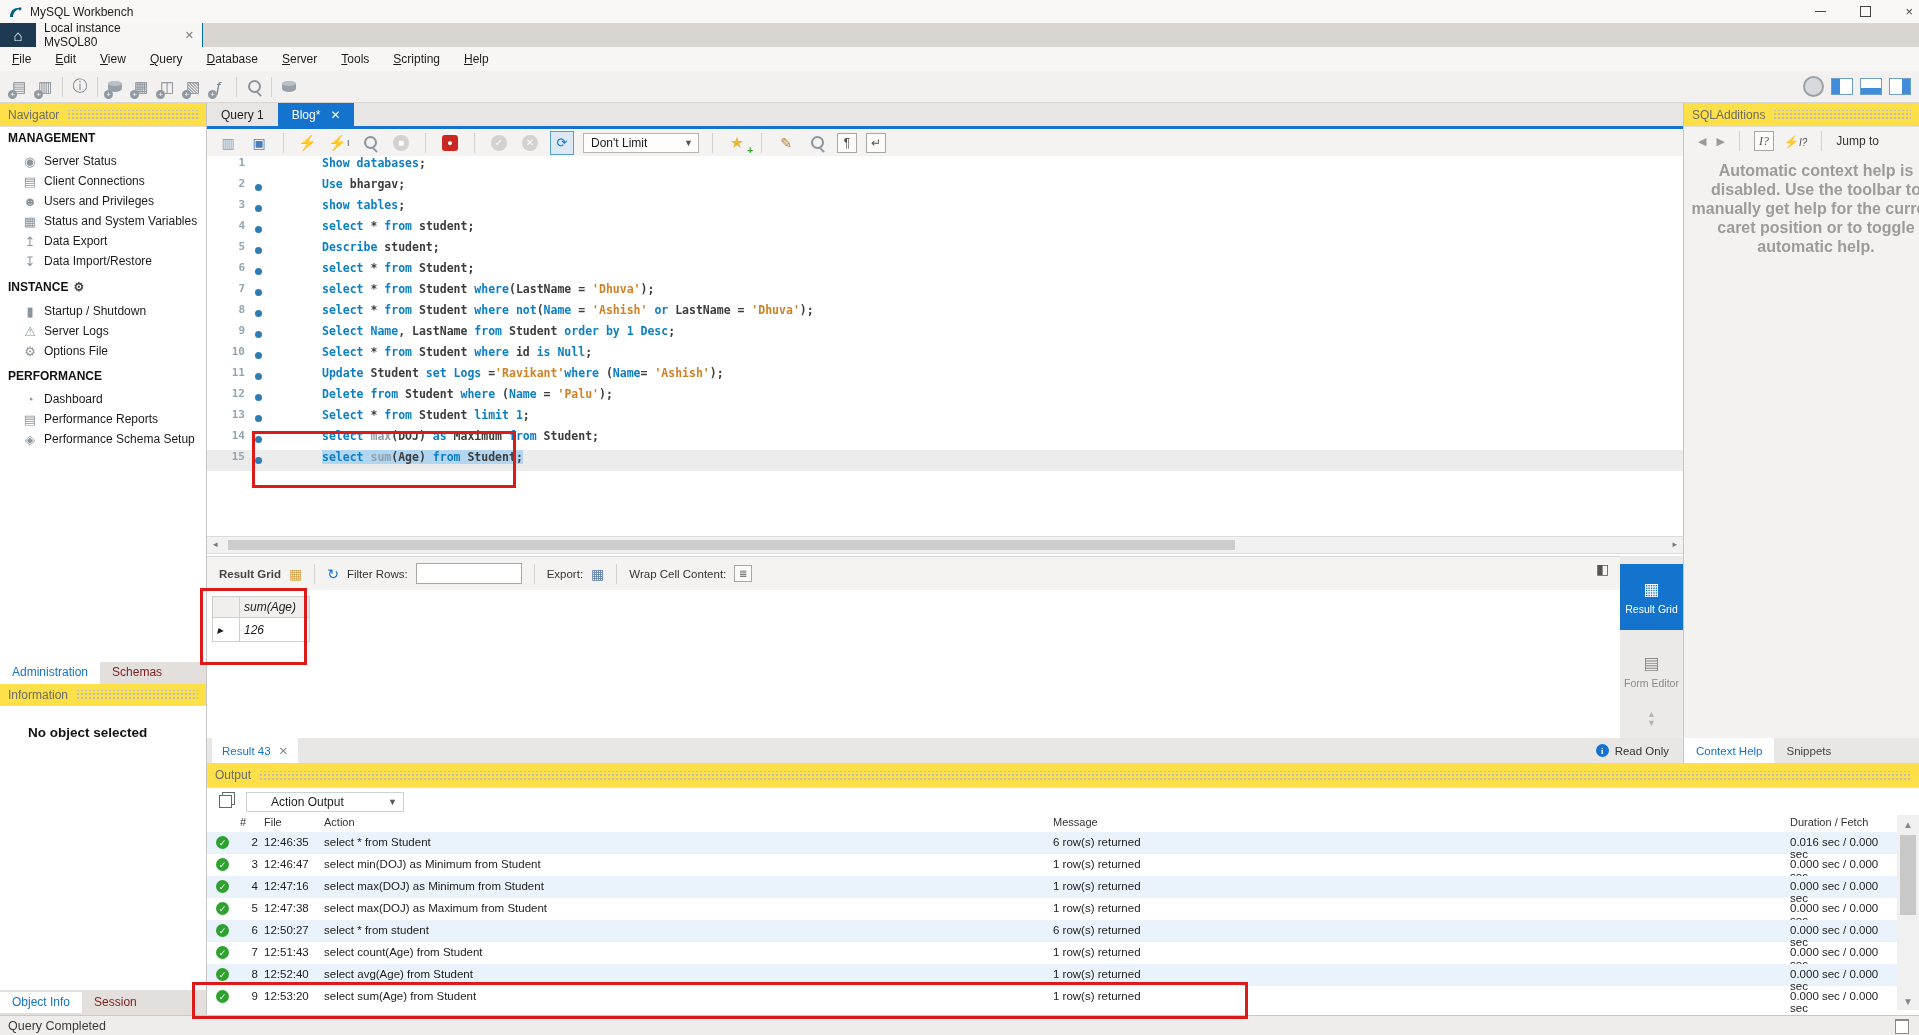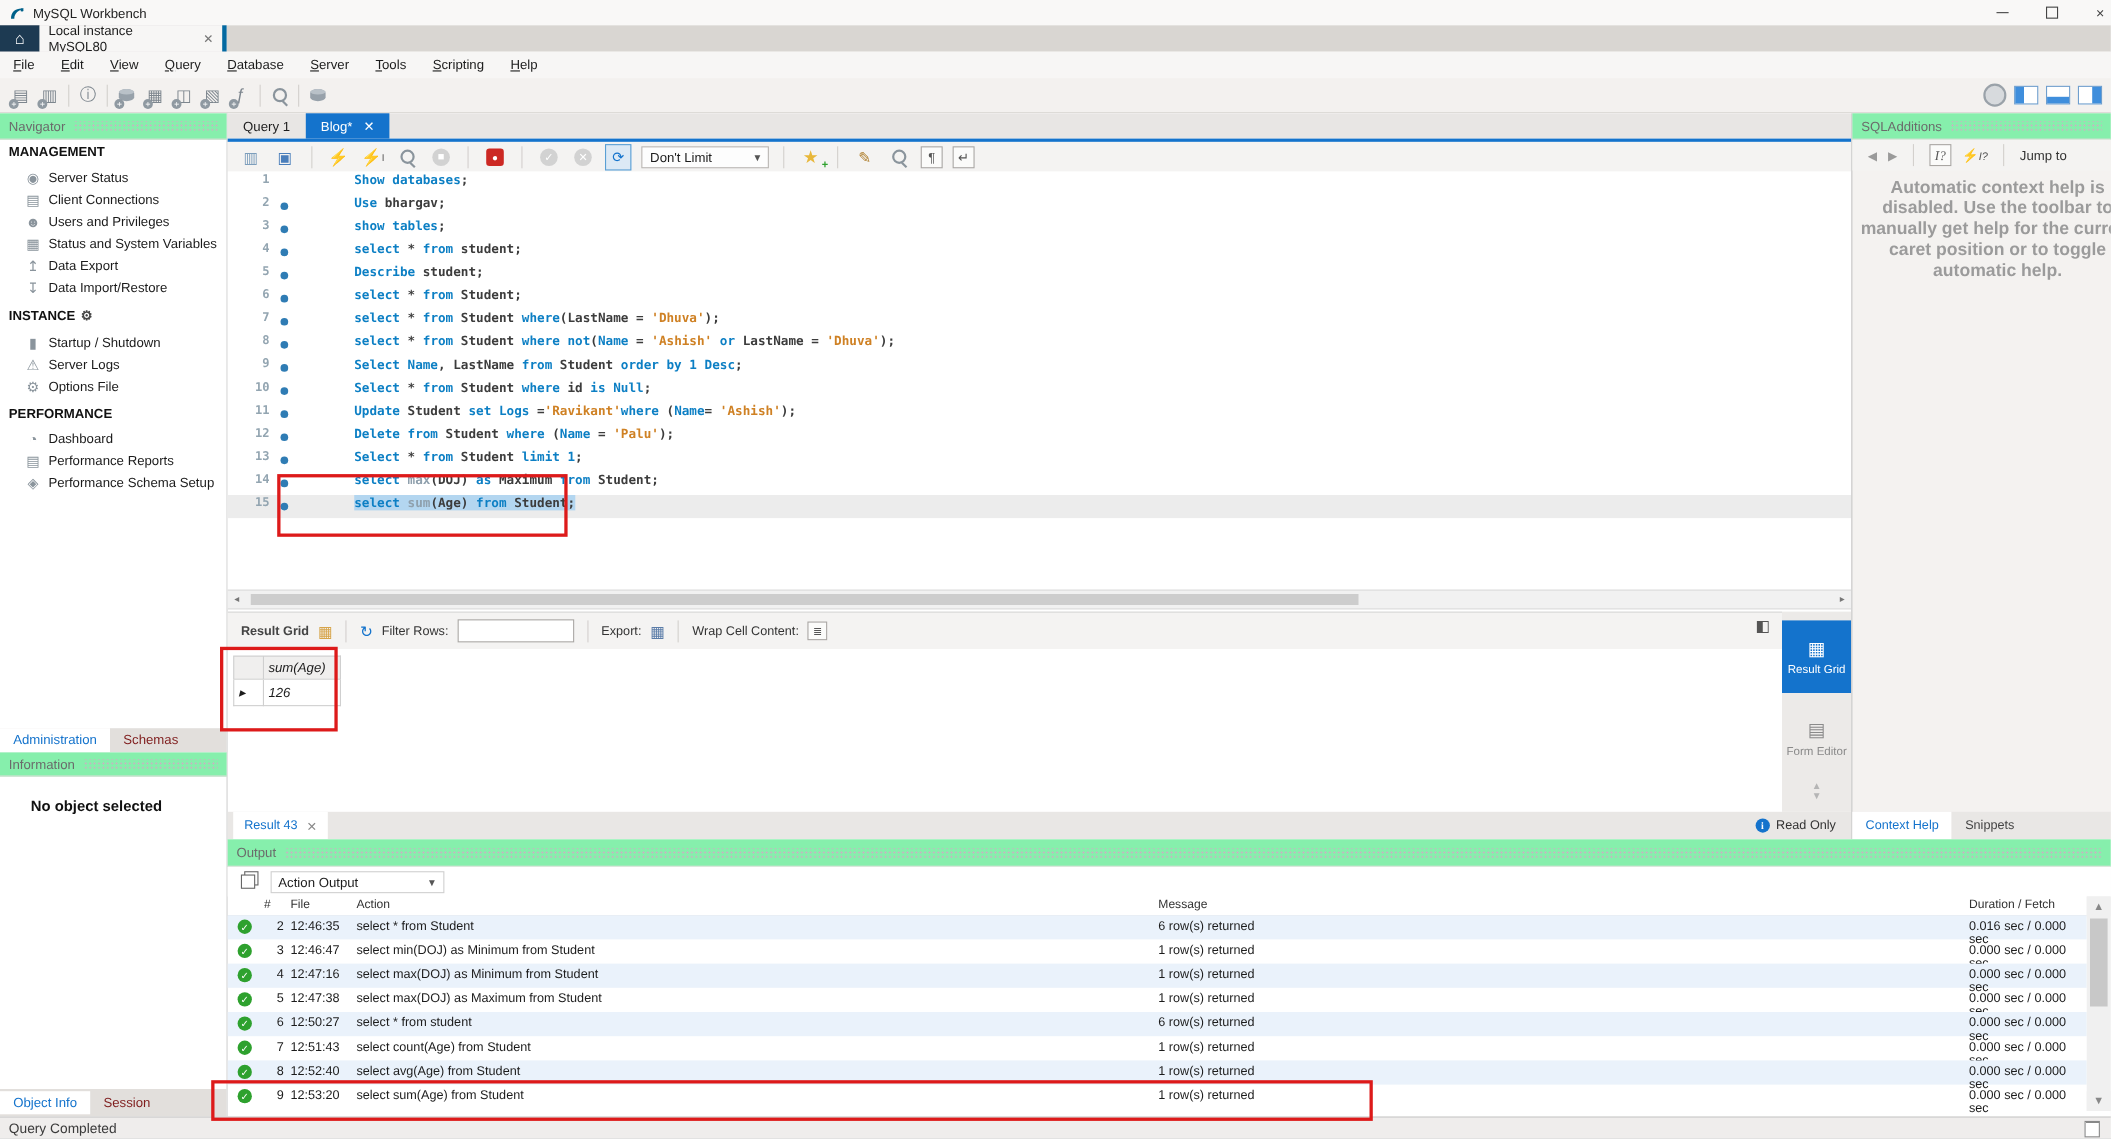--- a/index.html
+++ b/index.html
@@ -8,37 +8,37 @@
   .abs{position:absolute;}
   .dots{flex:1;height:9px;margin-left:8px;background-image:radial-gradient(#bdbdbd 0.9px,transparent 1px);background-size:4px 4px;background-position:0 2px;}
   
   .titlebar{left:0;top:0;width:1919px;height:23px;background:#f9f8f7;display:flex;align-items:center;font-size:12px;color:#222;}
   .winbtns{position:absolute;right:6px;top:0;height:23px;display:flex;align-items:center;gap:34px;color:#444;}
   .wb-min{width:11px;height:1px;background:#444;}
   .wb-max{width:9px;height:9px;border:1px solid #444;}
   .wb-close{font-size:13px;line-height:13px;}
   .conntabs{left:0;top:23px;width:1919px;height:24px;background:#d9d6d2;display:flex;align-items:stretch;}
   .homebtn{width:36px;background:#1d3a52;color:#fff;display:flex;align-items:center;justify-content:center;font-size:15px;}
-  .conntab{width:150px;background:#f7f6f5;display:flex;align-items:center;padding:0 8px;font-size:12px;gap:16px;border-right:4px solid #0369a1;}
+  .conntab{width:150px;background:#f7f6f5;display:flex;align-items:center;padding:0 8px;font-size:12px;gap:16px;border-right:1px solid #0369a1;}
   .conntab .x{color:#777;font-size:11px;}
   .menubar{left:0;top:47px;width:1919px;height:24px;background:#f7f6f5;display:flex;align-items:center;font-size:12px;gap:0;}
   .mi{padding:0 12px;}
   .mi::first-letter{text-decoration:underline;}
   .maintoolbar{left:0;top:71px;width:1919px;height:32px;background:#f3f1ef;border-bottom:1px solid #d8d5d2;display:flex;align-items:center;padding-left:6px;box-sizing:border-box;}
   .tbi{width:26px;height:26px;display:flex;align-items:center;justify-content:center;position:relative;color:#7d868e;font-size:15px;}
   .tbi .plus{position:absolute;left:2px;bottom:1px;width:9px;height:9px;border-radius:50%;background:#8f99a1;color:#fff;font-size:8px;line-height:9px;text-align:center;}
   .vsep{width:1px;height:20px;background:#d3d0cd;margin:0 4px;}
   .cyl{width:14px;height:11px;background:#97a1aa;border-radius:7px/3.5px;position:relative;}
   .cyl::before{content:"";position:absolute;left:0;top:0;width:14px;height:5px;border-radius:7px/2.5px;background:#b9c1c8;}
   .tb-right{position:absolute;right:8px;top:0;height:31px;display:flex;align-items:center;gap:7px;}
   .usercirc{width:17px;height:17px;border-radius:50%;border:2px solid #9aa2a9;background:#d7dadd;}
   .tgl{width:20px;height:15px;border:1px solid #6f9ecd;background:#fff;display:flex;}
   .tgl .f{background:#3f8edc;}
   
-  .panelhdr{background:#86efac;color:#6b6b6b;font-size:12px;display:flex;align-items:center;padding:0 8px;box-sizing:border-box;border-bottom:1px solid #e0ddda;}
+  .panelhdr{background:#fde047;color:#6b6b6b;font-size:12px;display:flex;align-items:center;padding:0 8px;box-sizing:border-box;border-bottom:1px solid #e0ddda;}
   .leftpanel{left:0;top:103px;width:207px;height:912px;background:#ffffff;border-right:1px solid #c6c6c6;box-sizing:border-box;}
   .sectitle{position:absolute;left:8px;font-size:12px;font-weight:bold;color:#111;display:flex;align-items:center;gap:5px;}
   .navitem{position:absolute;left:0;width:100%;height:20px;display:flex;align-items:center;font-size:12px;color:#1b1b1b;}
   .navitem .nico{width:16px;margin-left:22px;margin-right:6px;text-align:center;color:#8a949c;font-size:13px;}
   .sidetabs{position:absolute;width:100%;background:#e2dfdc;display:flex;font-size:12px;}
   .sidetab{padding:3px 12px 4px 12px;color:#7f1d1d;}
   .sidetab.on{background:#ffffff;color:#1473cc;}
   .noobj{position:absolute;left:28px;font-size:13.5px;font-weight:bold;color:#111;}
   
   .centerpanel{left:207px;top:103px;width:1476px;height:660px;background:#fff;}
@@ -93,21 +93,21 @@
   .rightpanel{left:1683px;top:103px;width:236px;height:660px;background:#f4f2f0;border-left:1px solid #c6c6c6;box-sizing:border-box;}
   .sqlhtb{position:absolute;left:0;top:24px;width:100%;height:28px;background:#f4f3f2;display:flex;align-items:center;padding-left:14px;gap:10px;box-sizing:border-box;color:#9a9a9a;}
   .helpmsg{position:absolute;left:7px;top:58px;width:250px;font-size:16px;font-weight:bold;color:#9b9b9b;text-align:center;line-height:19px;}
   .ctxtabs{position:absolute;left:0;top:635px;width:100%;height:25px;background:#e9e7e5;display:flex;font-size:11.5px;}
   .ctab{display:flex;align-items:center;padding:0 12px;color:#444;}
   .ctab.on{background:#fff;color:#1473cc;}
   
   .outputpanel{left:207px;top:763px;width:1712px;height:252px;background:#fff;}
   .actrow{position:absolute;left:0;top:25px;width:100%;height:27px;background:#fff;display:flex;align-items:center;font-size:12px;}
   .panes{width:11px;height:11px;border:1px solid #666;box-shadow:3px -3px 0 -1px #fff,3px -3px 0 0 #666;margin-left:12px;margin-right:14px;}
-  .combo{width:158px;height:20px;border:1px solid #d0d0d0;display:flex;align-items:center;padding-left:6px;box-sizing:border-box;position:relative;}
+  .combo{width:158px;height:20px;border:1px solid #d0d0d0;display:flex;align-items:center;padding-left:24px;box-sizing:border-box;position:relative;}
   .combo .car{position:absolute;right:6px;font-size:9px;color:#555;}
   .ohead{position:absolute;left:0;top:52px;width:1690px;height:17px;border-bottom:1px solid #d6d6d6;font-size:11px;color:#333;}
   .ohead span{position:absolute;top:1px;}
   .orow{position:absolute;left:0;width:1690px;height:22px;font-size:11.5px;color:#1c1c1c;}
   .orow:nth-child(odd){background:#eaf2fb;}
   .orow span{position:absolute;top:4px;}
   .okc{position:absolute;left:9px;top:5px;width:13px;height:13px;border-radius:50%;background:#2ea12e;color:#fff;font-size:9px;display:flex;align-items:center;justify-content:center;}
   .oidx{left:31px;width:20px;text-align:right;}
   .otime{left:57px;} .oact{left:117px;} .omsg{left:846px;} .odur{left:1583px;}
   .vscroll{position:absolute;left:1690px;top:52px;width:22px;height:195px;background:#f0f0f0;}

